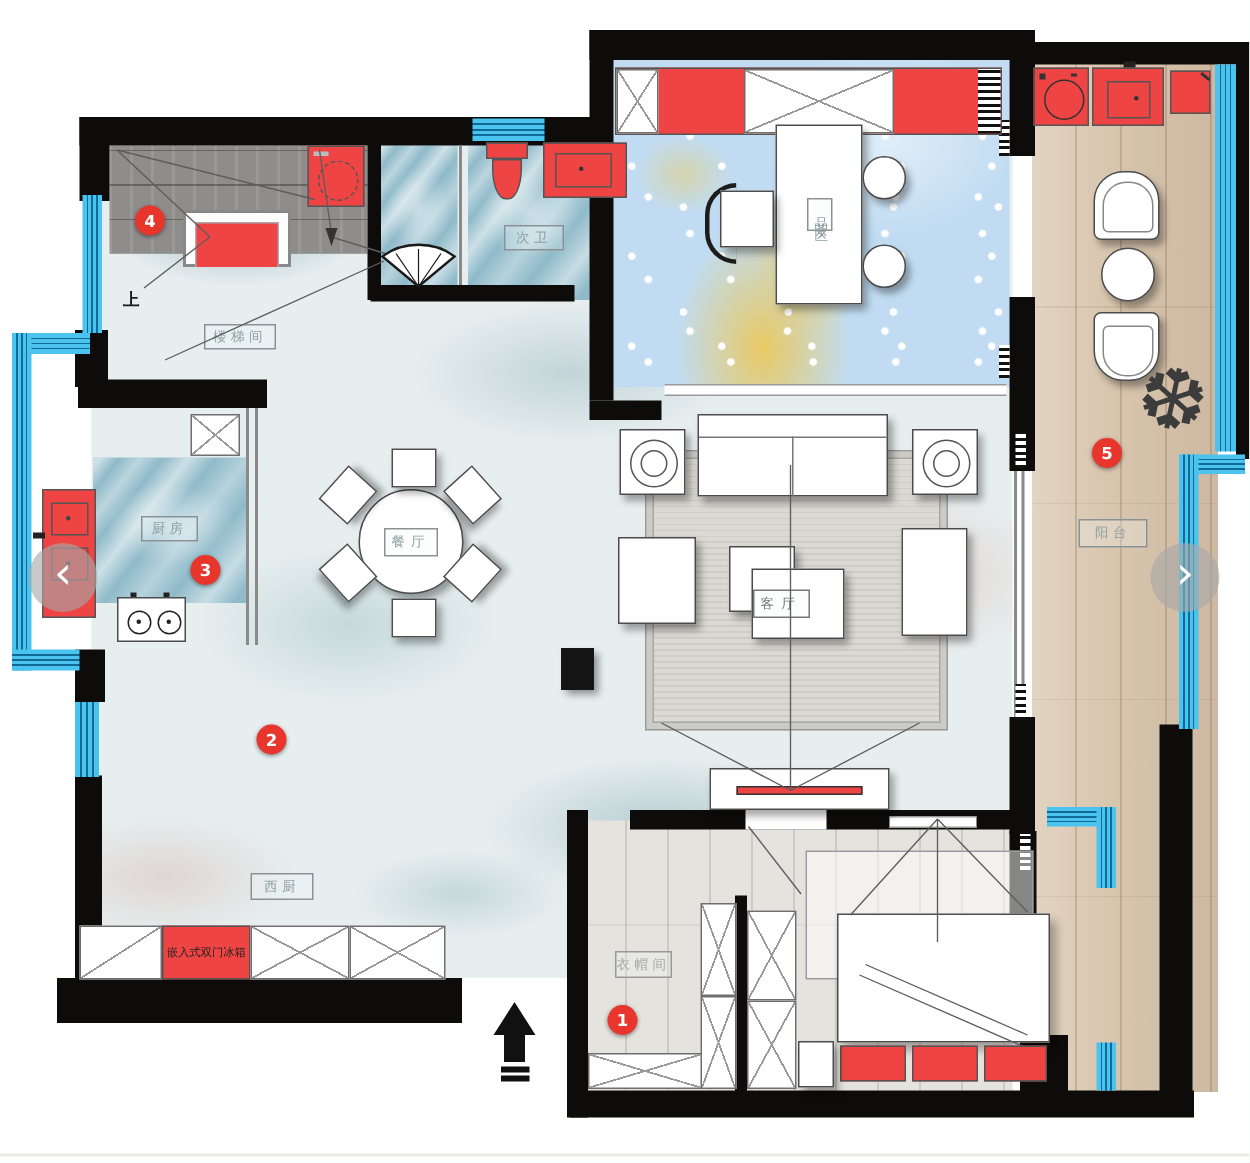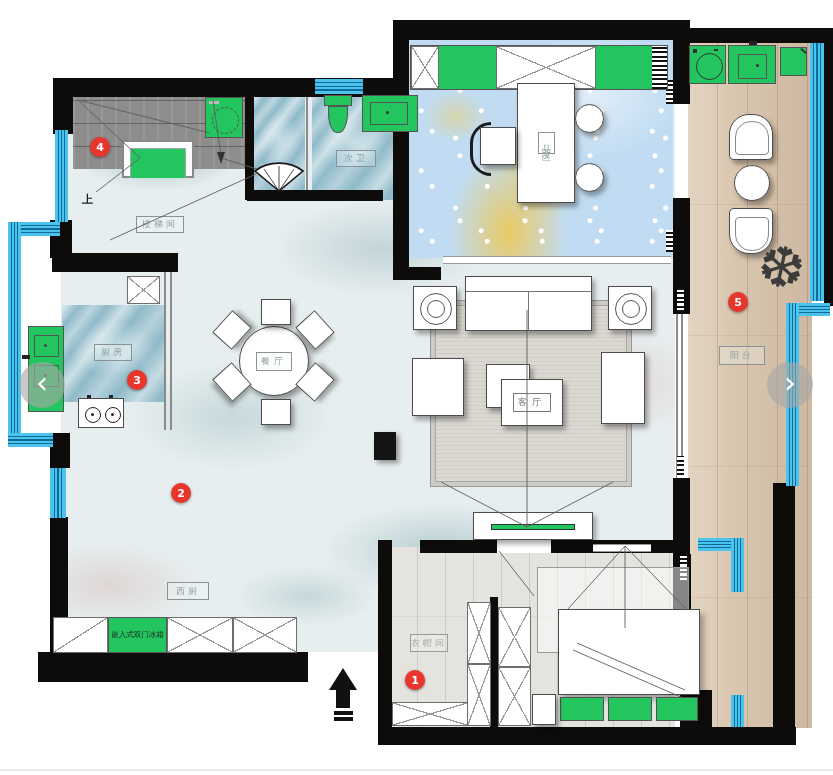--- a/index.html
+++ b/index.html
@@ -40,21 +40,21 @@
     repeating-linear-gradient(90deg,transparent 0 27px,rgba(90,88,82,.18) 27px 28px),
     repeating-linear-gradient(0deg,transparent 0 110px,rgba(90,88,82,.08) 110px 111px);}
   .wood-dark{position:absolute;background-color:#8e8d8b;background-image:
     repeating-linear-gradient(0deg,transparent 0 22px,rgba(0,0,0,.3) 22px 23px),
     repeating-linear-gradient(90deg,rgba(255,255,255,.1) 0 2px,transparent 2px 14px);}
   .rug{position:absolute;background-color:#dcd9d3;background-image:
     repeating-linear-gradient(0deg,rgba(0,0,0,.06) 0 1px,transparent 1px 4px);
     border:1px solid #9a9a96;box-shadow:inset 0 0 0 4px rgba(255,255,255,.4),inset 0 0 0 5px #a8a8a4;}
   
   .furn{position:absolute;background:#fff;border:1px solid #4c4c4c;box-shadow:3px 4px 5px rgba(0,0,0,.35);box-sizing:border-box;}
-  .flat{position:absolute;background:#22c55e;border:1px solid #555;box-sizing:border-box;}
+  .flat{position:absolute;background:#ef4444;border:1px solid #555;box-sizing:border-box;}
   .xbox{position:absolute;background-color:#fff;border:1px solid #6e6e6e;box-sizing:border-box;background-image:
     linear-gradient(to top right,transparent calc(50% - .6px),#999 calc(50% - .6px) calc(50% + .6px),transparent calc(50% + .6px)),
     linear-gradient(to bottom right,transparent calc(50% - .6px),#999 calc(50% - .6px) calc(50% + .6px),transparent calc(50% + .6px));}
   .dbox{position:absolute;background-color:#fff;border:1px solid #6e6e6e;box-sizing:border-box;background-image:
     linear-gradient(to bottom right,transparent calc(50% - .6px),#999 calc(50% - .6px) calc(50% + .6px),transparent calc(50% + .6px));}
   .hatch-v{position:absolute;background:repeating-linear-gradient(0deg,#111 0 2px,#fff 2px 4.5px);}
   .circle{border-radius:50%;}
   .rlabel{position:absolute;border:1px solid #8a9296;color:#8fa0a3;font-size:9px;letter-spacing:3px;
     display:flex;align-items:center;justify-content:center;background:rgba(245,250,250,.25);box-sizing:border-box;white-space:nowrap;}
   .marker{position:absolute;width:20px;height:20px;border-radius:50%;background:#e8362c;color:#fff;
@@ -187,21 +187,21 @@
     <div class="abs" style="left:6px;top:6px;width:30px;height:30px;border:1px solid #555;border-radius:50%;"></div>
     <div class="abs" style="left:13px;top:13px;width:16px;height:16px;border:1px solid #555;border-radius:50%;"></div>
   </div>
   <div class="furn" style="left:608px;top:286px;width:44px;height:44px;">
     <div class="abs" style="left:6px;top:6px;width:30px;height:30px;border:1px solid #555;border-radius:50%;"></div>
     <div class="abs" style="left:13px;top:13px;width:16px;height:16px;border:1px solid #555;border-radius:50%;"></div>
   </div>
   <div class="furn" style="left:412px;top:358px;width:52px;height:58px;"></div>
   <div class="furn" style="left:601px;top:352px;width:44px;height:72px;"></div>
   <div class="furn" style="left:486px;top:364px;width:44px;height:44px;"></div>
-  <div class="furn" style="left:501px;top:379px;width:62px;height:47px;display:flex;align-items:center;justify-content:center;">
+  <div class="furn" style="left:501px;top:379px;width:62px;height:47px;display:flex;align-items:center;justify-content:flex-start;">
     <div class="rlabel" style="position:static;padding:2px 4px;letter-spacing:5px;color:#777;border-color:#777;">客厅</div>
   </div>
   <div class="furn" style="left:473px;top:512px;width:120px;height:28px;">
     <div class="flat" style="left:17px;top:11px;width:84px;height:6px;border-color:#333;"></div>
   </div>
 
   <div class="flat" style="left:28px;top:326px;width:36px;height:86px;">
     <div class="flat" style="left:5px;top:8px;width:25px;height:22px;"></div>
     <div class="flat" style="left:5px;top:38px;width:25px;height:22px;"></div>
     <div class="abs" style="left:15px;top:17px;width:3px;height:3px;border-radius:50%;background:#444;"></div>

